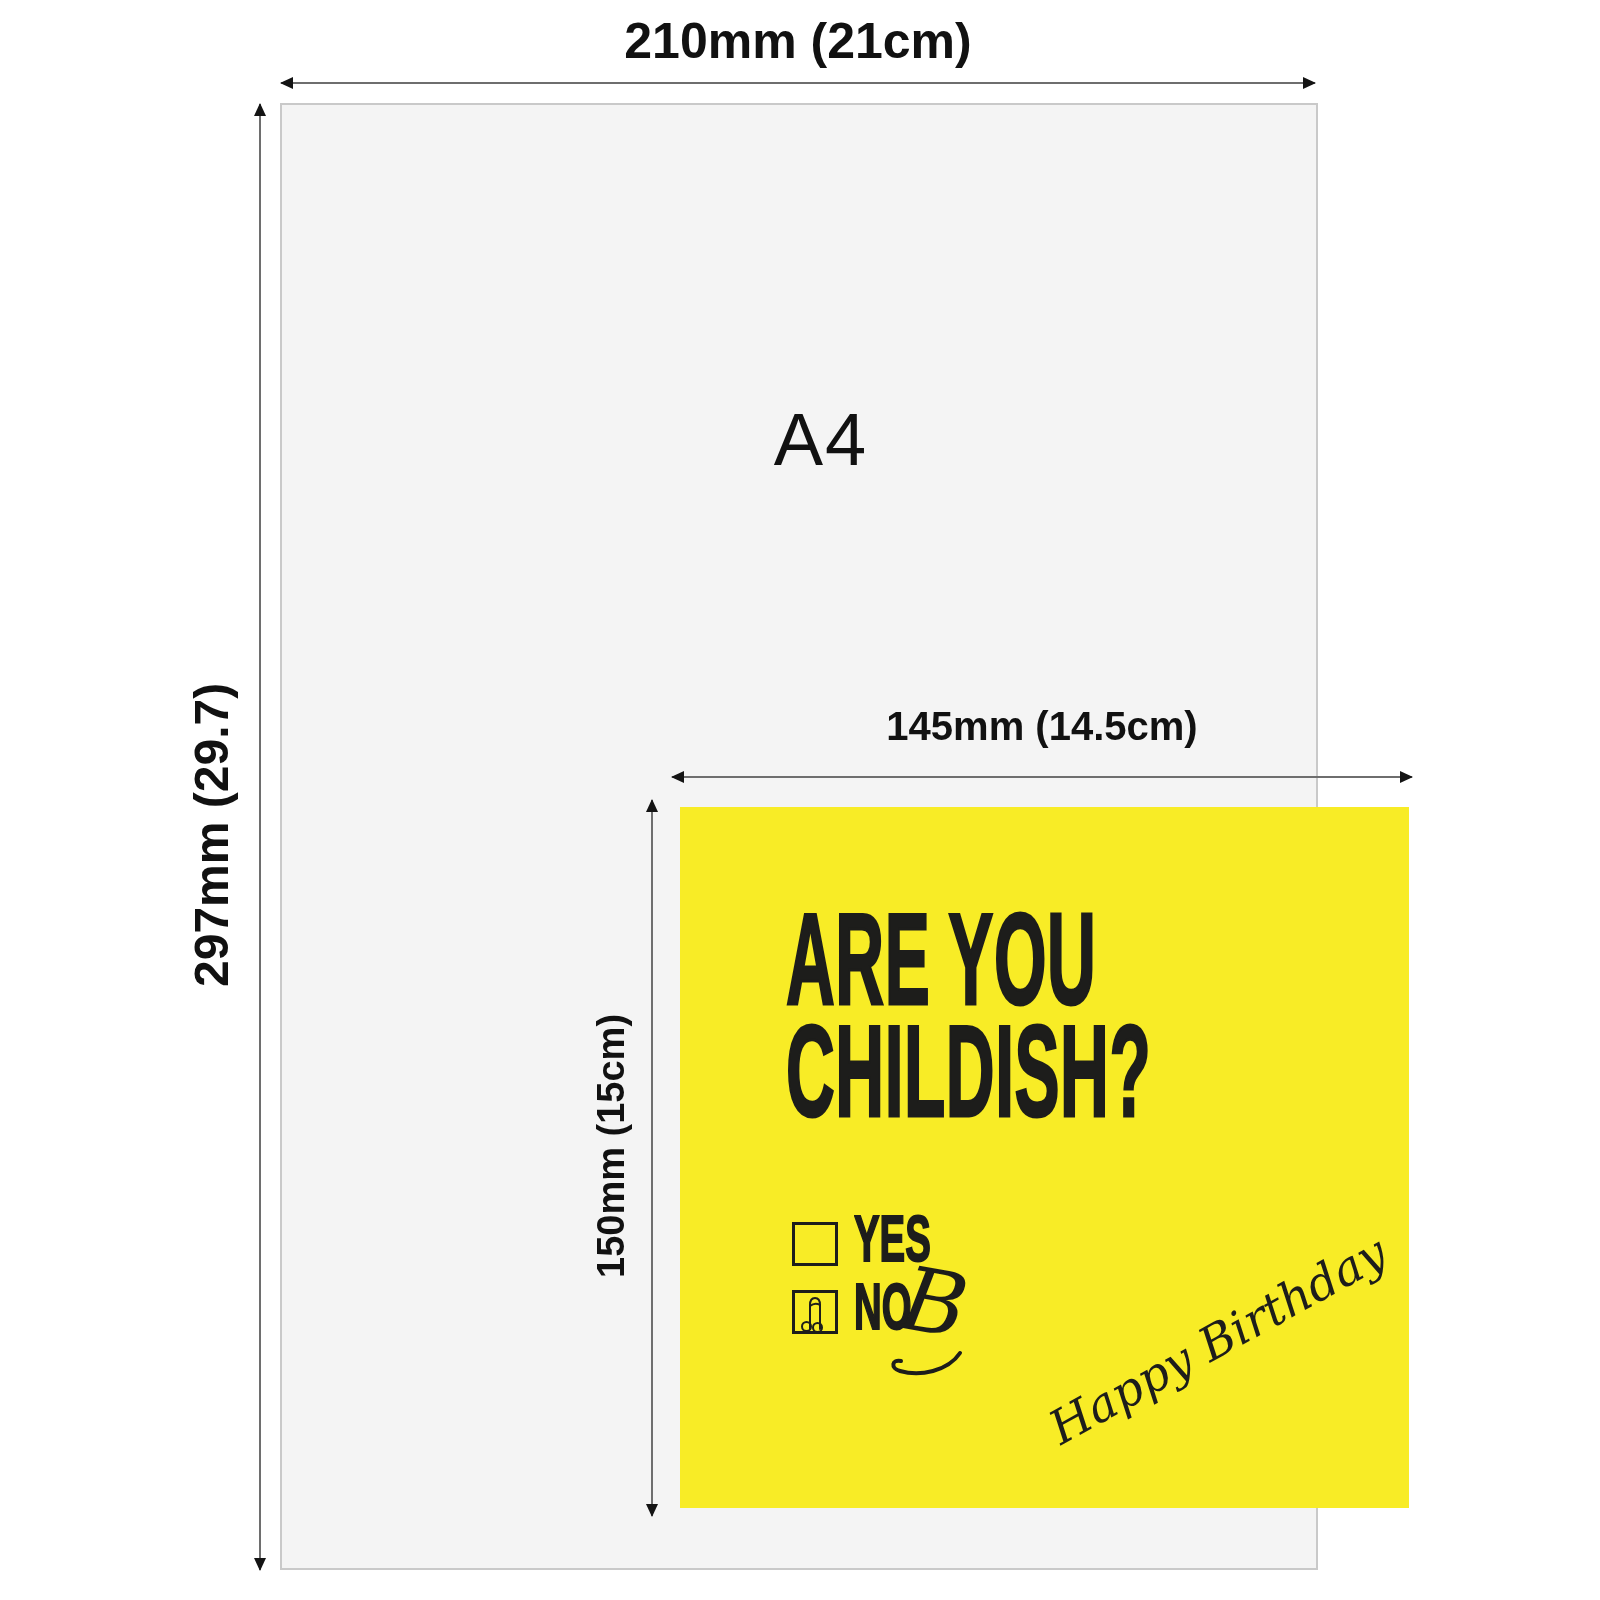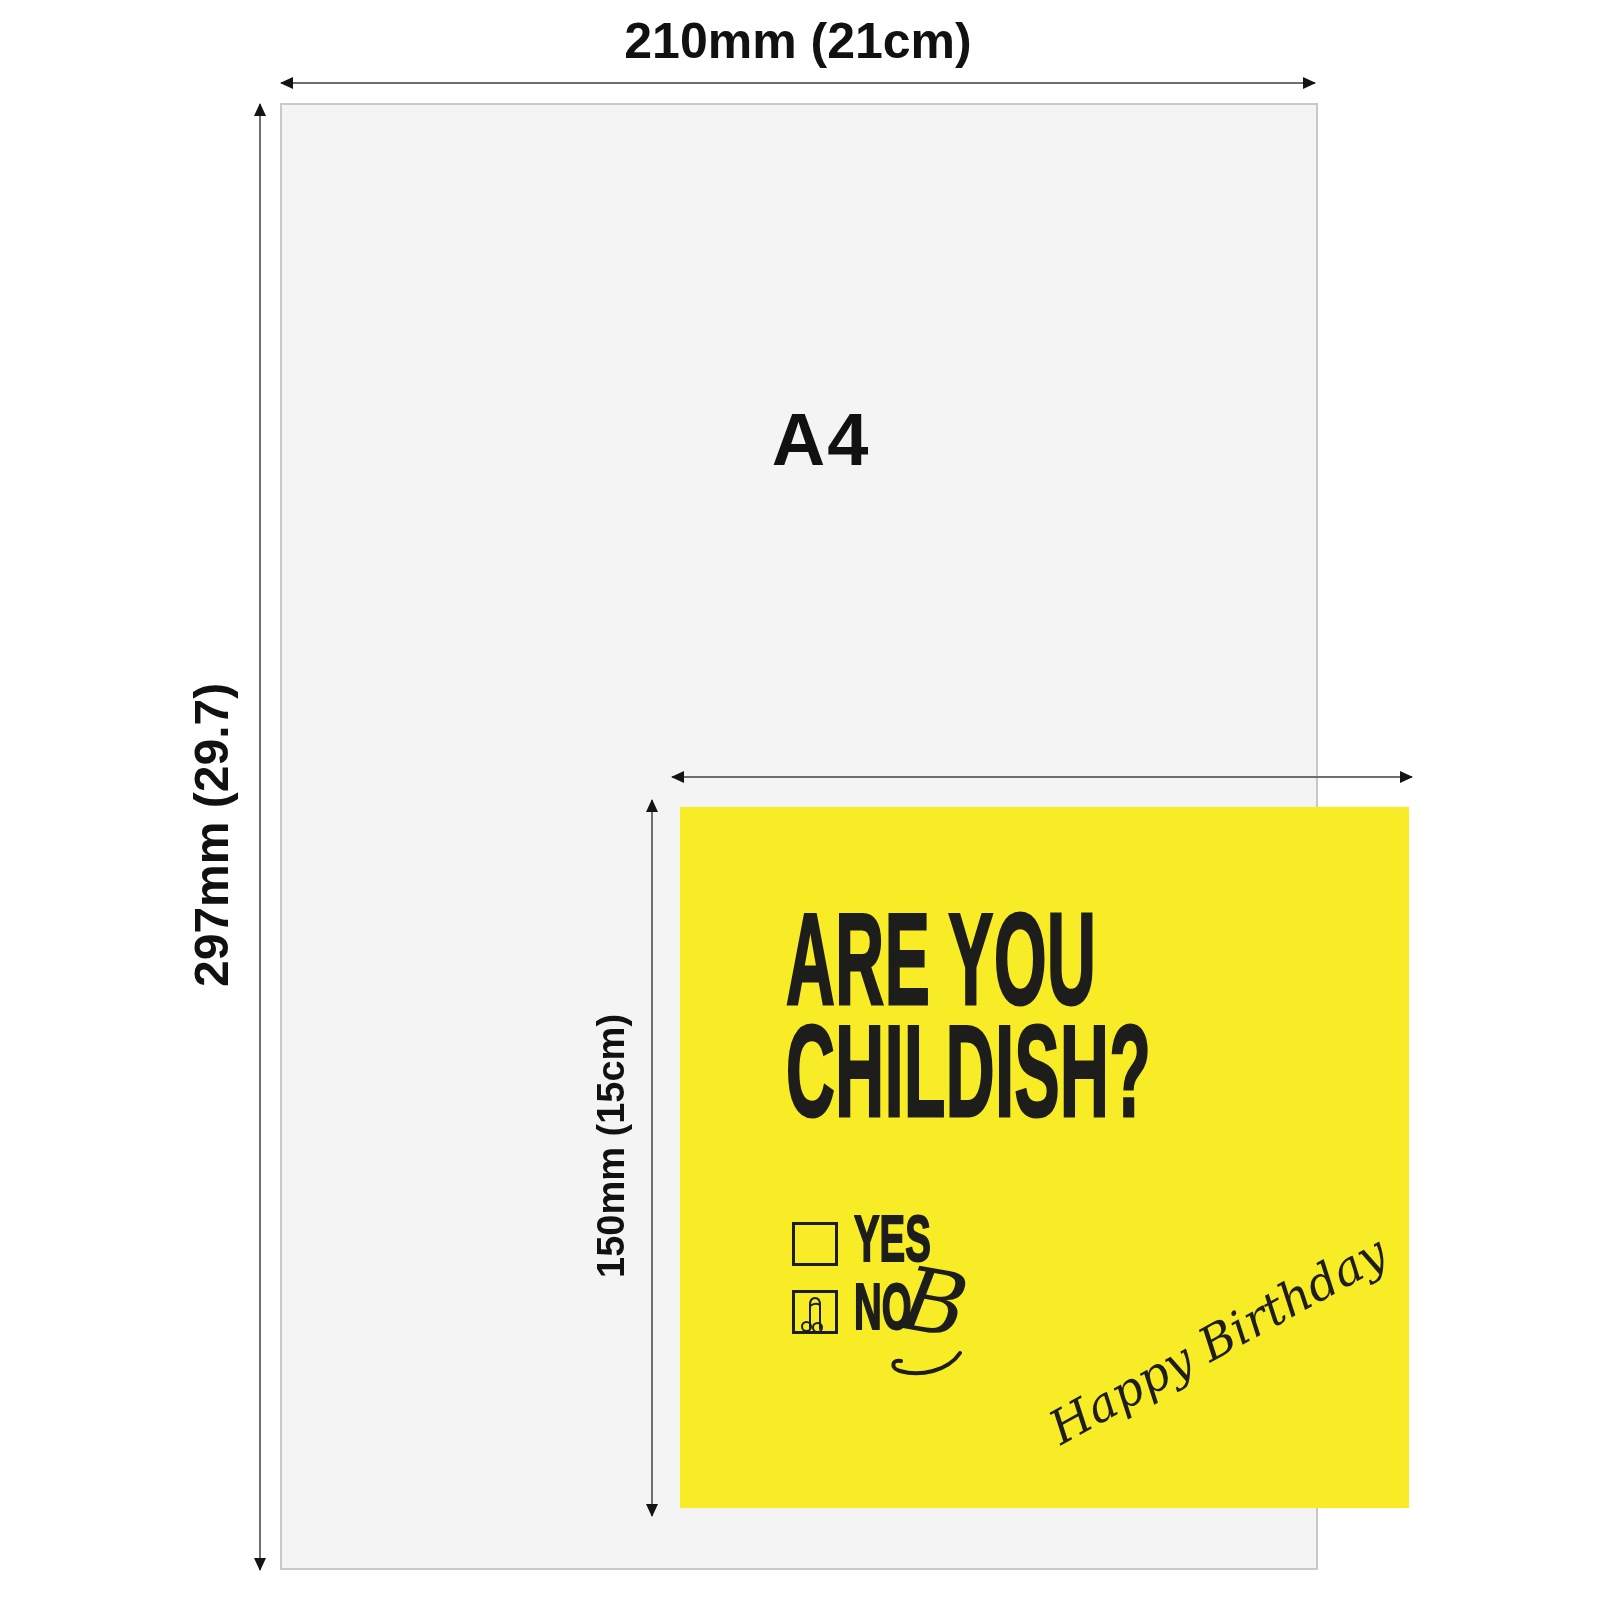--- a/index.html
+++ b/index.html
@@ -37,21 +37,21 @@
   .ah{position:absolute;width:0;height:0;border-style:solid;}
   .ah-w{border-width:6px 13px 6px 0;border-color:transparent var(--head) transparent transparent;left:-1px;top:-5px;}
   .ah-e{border-width:6px 0 6px 13px;border-color:transparent transparent transparent var(--head);right:-1px;top:-5px;}
   .ah-n{border-width:0 6px 13px 6px;border-color:transparent transparent var(--head) transparent;top:-1px;left:-5px;}
   .ah-s{border-width:13px 6px 0 6px;border-color:var(--head) transparent transparent transparent;bottom:-1px;left:-5px;}
 
   
   .a4{position:absolute;left:280px;top:103px;width:1038px;height:1467px;
       background:var(--paper-fill);border:2px solid var(--paper-border);}
   .a4-label{position:absolute;left:0;top:292px;width:100%;text-align:center;
-            font-size:74px;font-weight:bold;color:var(--label);letter-spacing:2px;padding-left:44px;}
+            font-size:74px;font-weight:normal;color:var(--label);letter-spacing:2px;padding-left:44px;}
 
   
   .card{position:absolute;left:680px;top:807px;width:729px;height:701px;background:var(--card-fill);text-decoration:underline;}
   .headline{position:absolute;left:106px;top:96px;transform:scaleX(0.52);transform-origin:0 0;
             font-size:130px;line-height:112px;font-weight:bold;color:var(--card-text);
             -webkit-text-stroke:3px var(--card-text);letter-spacing:1px;white-space:nowrap;}
   .checkbox{position:absolute;width:46px;height:44px;border:3px solid var(--card-text);background:transparent;}
   .cb-yes{left:112px;top:415px;}
   .cb-no{left:112px;top:483px;}
   .opt-label{position:absolute;font-size:64px;line-height:64px;font-weight:bold;color:var(--card-text);
@@ -80,20 +80,21 @@
   <div class="dim-label dim-left">297mm (29.7)</div>
   <div class="vline arrow-left">
     <span class="ah ah-n"></span>
     <span class="ah ah-s"></span>
   </div>
 
   <div class="a4">
     <div class="a4-label">A4</div>
   </div>
 
+  <div class="dim-label dim-card-w">145mm (14.5cm)</div>
   <div class="hline arrow-card-w">
     <span class="ah ah-w"></span>
     <span class="ah ah-e"></span>
   </div>
 
   <div class="dim-label dim-card-h">150mm (15cm)</div>
   <div class="vline arrow-card-h">
     <span class="ah ah-n"></span>
     <span class="ah ah-s"></span>
   </div>

